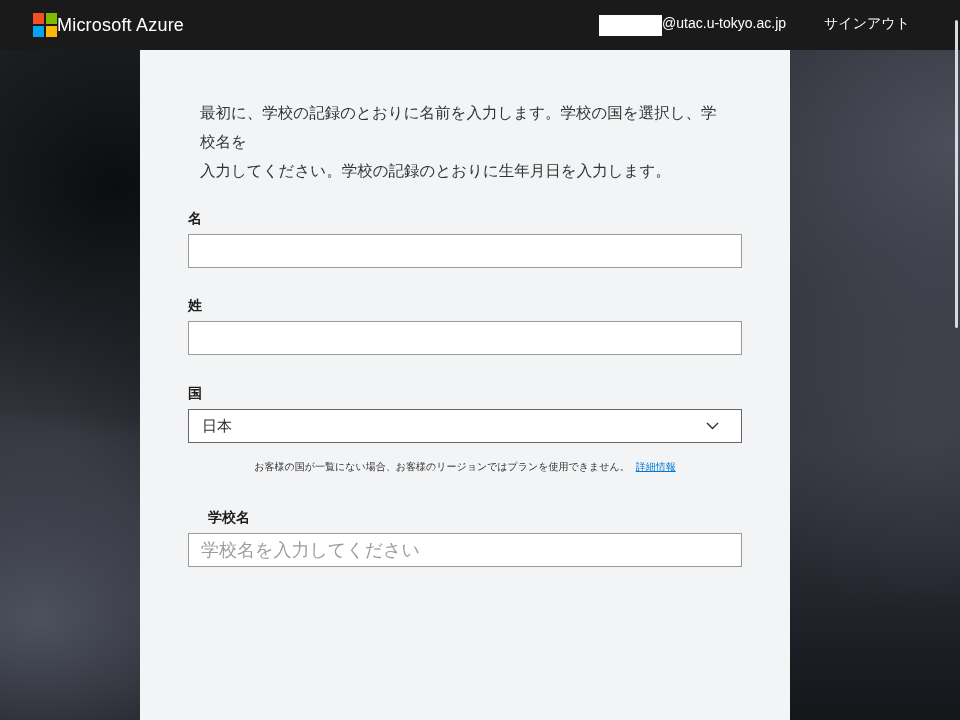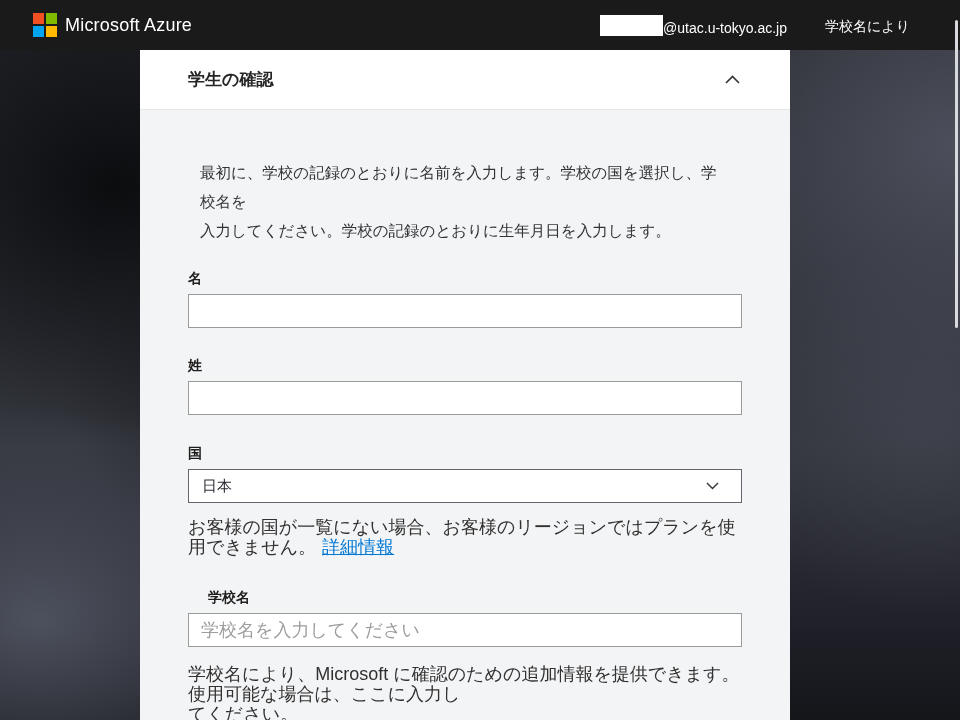--- a/index.html
+++ b/index.html
@@ -18,29 +18,29 @@
       radial-gradient(380px 330px at 12% 26%, rgba(9,10,12,.92), rgba(9,10,12,0) 75%),
       radial-gradient(300px 220px at 30% 55%, rgba(25,26,30,.8), rgba(25,26,30,0) 75%),
       linear-gradient(180deg,#232429 0%,#2d2f36 45%,#34363e 62%,#202129 86%,#15161a 100%);
   }
   
   .topbar{
     position:absolute;top:0;left:0;right:0;height:50px;background:#1a1a1a;
     display:flex;align-items:center;justify-content:space-between;
     padding:0 50px 0 33px;box-sizing:border-box;z-index:5;
   }
-  .brand{display:flex;align-items:center;gap:8px;cursor:pointer;}
+  .brand{display:flex;align-items:center;gap:0;cursor:pointer;}
   .ms-logo{width:24px;height:24px;display:grid;grid-template-columns:11px 11px;grid-template-rows:11px 11px;gap:2px;}
   .ms-logo i{display:block;}
   .ms-logo .sq1{background:#f25022;}
   .ms-logo .sq2{background:#7fba00;}
   .ms-logo .sq3{background:#00a4ef;}
   .ms-logo .sq4{background:#ffb900;}
   .brand-text{color:#fff;font-size:18px;letter-spacing:.2px;}
-  .topbar-right{display:flex;align-items:flex-end;}
+  .topbar-right{display:flex;align-items:flex-start;}
   .redacted{width:63px;height:21px;background:#ffffff;}
   .account-email{color:#fff;font-size:14px;}
   .signout{color:#fff;font-size:14px;margin-left:38px;cursor:pointer;}
   
   .panel{
     position:absolute;left:140px;top:50px;width:650px;height:670px;
     background:#f3f4f6;z-index:4;
   }
   .panel-header{
     height:60px;background:#ffffff;border-bottom:1px solid #e6e7e9;
@@ -58,21 +58,21 @@
     display:block;width:100%;height:34px;box-sizing:border-box;
     border:1px solid #9a9a99;background:#fff;margin-top:7px;
     padding:0 12px;font-size:18px;color:#201f1e;outline:none;border-radius:0;
   }
   .text-input::placeholder{color:#9d9d9d;opacity:1;}
   .select-box{
     height:34px;box-sizing:border-box;border:1px solid#67656b;background:#fff;margin-top:7px;
     display:flex;align-items:center;justify-content:space-between;
     padding:0 22px 0 13px;font-size:15px;color:#2b2a33;cursor:pointer;
   }
-  .help{margin-top:14px;font-size:18px;color:#323130;line-height:20px;white-space:pre-line;}
+  .help{margin-top:14px;font-size:10px;color:#323130;line-height:20px;white-space:pre-line;text-align:center;}
   .help .link{color:#0078d4;text-decoration:underline;cursor:pointer;margin-left:6px;}
   
   .scroll-thumb{position:absolute;right:2px;top:20px;width:3px;height:308px;background:#d7d9dc;border-radius:2px;z-index:9;cursor:grab;}
 </style>
 </head>
 <body>
 
 <div class="bg"></div>
 
 <header class="topbar">
@@ -81,33 +81,25 @@
       <i class="sq1"></i>
         <i class="sq2"></i>
         <i class="sq3"></i>
         <i class="sq4"></i>
     </span>
     <span class="brand-text">Microsoft Azure</span>
   </div>
   <div class="topbar-right">
     <span class="redacted"></span>
     <span class="account-email">@utac.u-tokyo.ac.jp</span>
-    <span class="signout">学校名により</span>
+    <span class="signout">サインアウト</span>
   </div>
 </header>
 
 <section class="panel">
-  <div class="panel-header">
-    <span class="panel-title">学生の確認</span>
-    <button class="collapse-btn">
-      <svg width="15" height="9" viewBox="0 0 15 9">
-          <polyline points="1,8 7.5,1.5 14,8" fill="none" stroke="#333" stroke-width="1.6"></polyline>
-        </svg>
-    </button>
-  </div>
 
   <div class="panel-body">
     <p class="desc" style="margin:12px">最初に、学校の記録のとおりに名前を入力します。学校の国を選択し、学校名を
 入力してください。学校の記録のとおりに生年月日を入力します。</p>
 
     <div class="field-label mt24">名</div>
     <input class="text-input" type="text" value="" style="">
 
     <div class="field-label mt28">姓</div>
     <input class="text-input" type="text" value="" style="">
@@ -116,19 +108,17 @@
     <div class="select-box">
       <span>日本</span>
       <svg width="13" height="8" viewBox="0 0 13 8">
           <polyline points="1,1 6.5,6.5 12,1" fill="none" stroke="#323130" stroke-width="1.4"></polyline>
         </svg>
     </div>
     <div class="help"><span>お客様の国が一覧にない場合、お客様のリージョンではプランを使用できません。</span><span class="link">詳細情報</span></div>
 
     <div class="field-label mt31">学校名</div>
     <input class="text-input" type="text" placeholder="学校名を入力してください" style="">
-    <div class="help" style="margin-top:17px">学校名により、Microsoft に確認のための追加情報を提供できます。使用可能な場合は、ここに入力し
-てください。</div>
 
   </div>
 </section>
 
 <div class="scroll-thumb"></div>
 
 </body></html>

